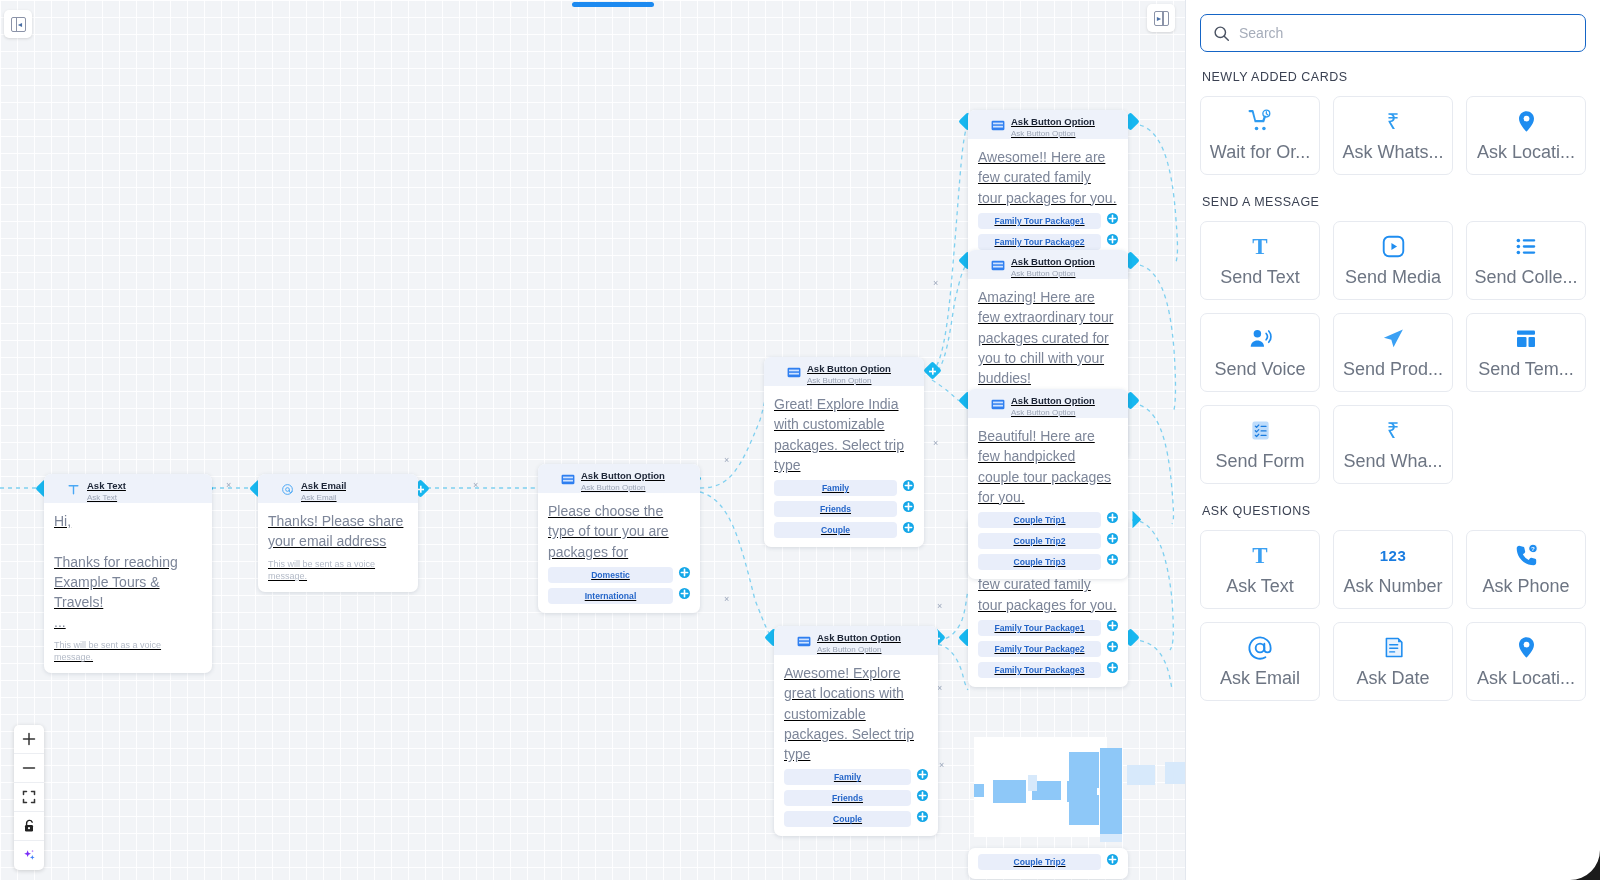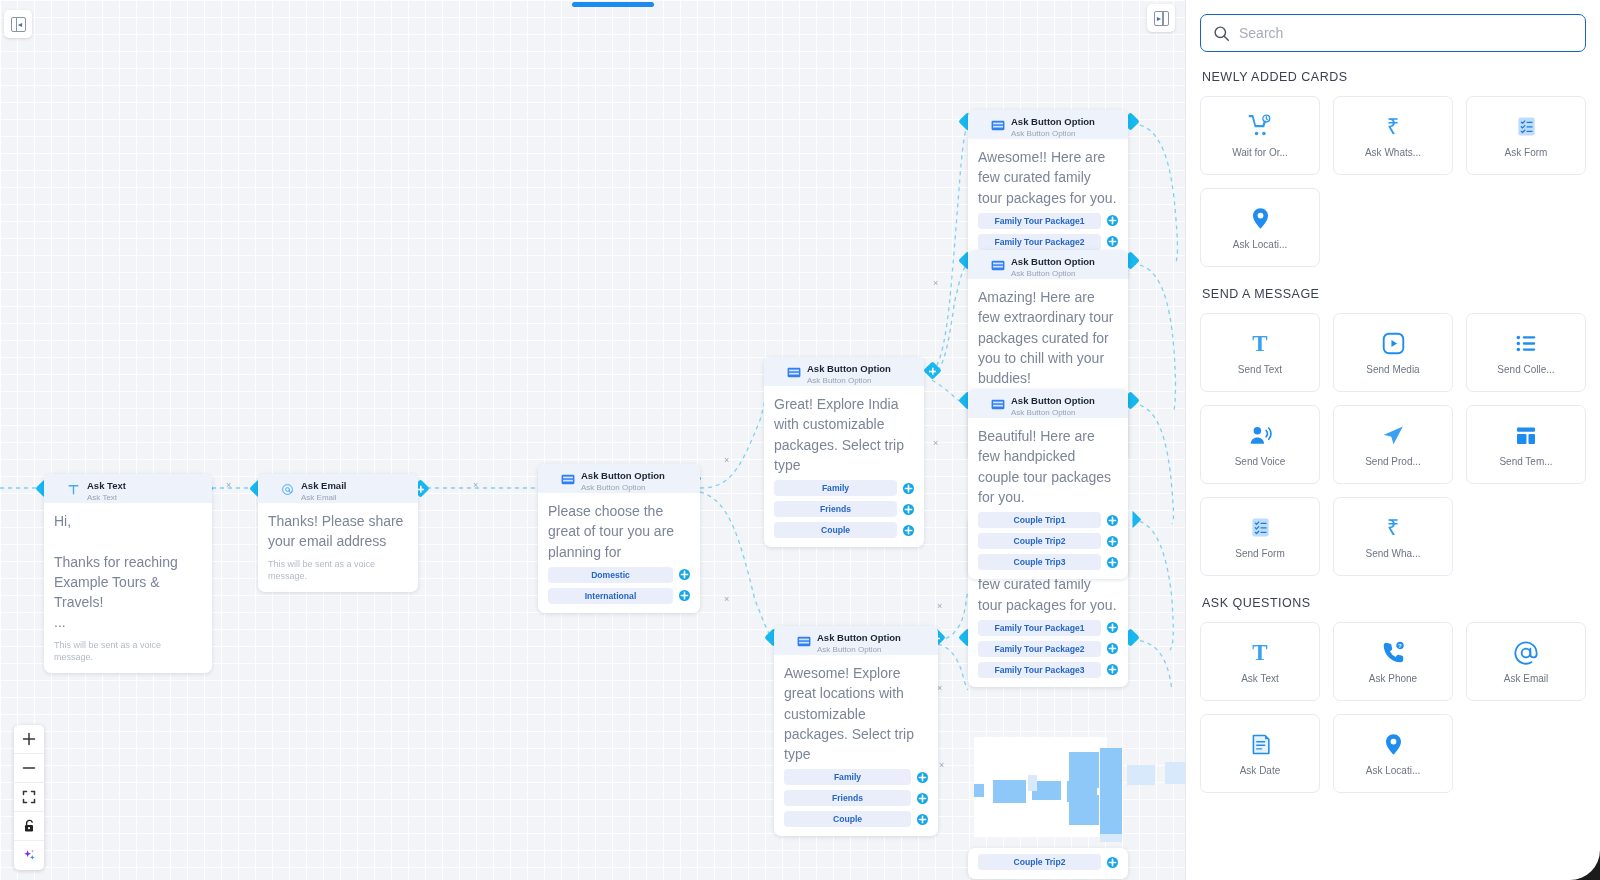--- a/index.html
+++ b/index.html
@@ -92,20 +92,21 @@
   .ztool:last-child { border-bottom: none; }
   .ztool svg { display: block; }
 
   
   .node {
     position: absolute;
     background: #ffffff;
     border-radius: 7px;
     box-shadow: 0 1px 4px rgba(40,60,90,0.15);
     overflow: hidden;
+    text-decoration: underline;
   }
   .node-head {
     background: #eef2fa;
     display: flex; align-items: center;
     padding: 6px 8px 5px 22px;
     height: 29px;
   }
   .node-head .hicon {
     width: 15px; height: 15px;
     margin-right: 6px;
@@ -124,21 +125,21 @@
   .node-body { padding: 8px 10px 9px 10px; }
   .node-text {
     font-size: 14px; color: #7c8598; line-height: 1.45;
     white-space: pre-line;
   }
   .node-note {
     font-size: 9px; color: #b3bac7; line-height: 1.4; margin-top: 6px;
   }
   .opt-row {
     margin-top: 5px;
-    display: flex; align-items: center;
+    display: flex; 
   }
   .opt-btn {
     flex: 1 1 auto;
     background: #e9eefa;
     border-radius: 4px;
     text-align: center;
     font-size: 8.6px; font-weight: bold; color: #2566c9;
     padding: 4px 0 4px 0;
     height: 16px;
     line-height: 8px;
@@ -255,21 +256,21 @@
     cursor: pointer;
     background: #fff;
   }
   .card-ico {
     height: 26px;
     display: flex; align-items: center; justify-content: center;
     color: #2e9bf0;
   }
   .card-ico svg { display: block; }
   .card-label {
-    font-size: 10px; color: #6d7583;
+    font-size: 18px; color: #6d7583;
     white-space: nowrap;
   }
   .num-ico {
     font-size: 15px; font-weight: bold; color: #1a7ce0;
     letter-spacing: 0.5px;
   }
   .rupee-ico { font-size: 22px; color: #2e9bf0; line-height: 1; }
   .t-ico { font-size: 23px; color: #3ba0f2; font-weight: bold; line-height: 1; font-family: "Liberation Serif", serif;}
 
   
@@ -399,21 +400,21 @@
             <rect x="3.5" y="4" width="17" height="3" fill="#cfe3ff"></rect>
             <rect x="3.5" y="9.5" width="17" height="3" fill="#cfe3ff"></rect>
           </svg>
       </span>
       <span class="node-titles">
         <span class="node-title">Ask Button Option</span>
         <span class="node-sub" style="display:block">Ask Button Option</span>
       </span>
     </div>
     <div class="node-body">
-      <div class="node-text">Please choose the great of tour you are planning for</div>
+      <div class="node-text">Please choose the type of tour you are packages for</div>
       <div class="opt-row">
         <span class="opt-btn">Domestic</span>
         <span class="opt-plus">
             <svg width="9" height="9" viewBox="0 0 10 10">
               <path d="M5 1.5v7M1.5 5h7" stroke="#fff" stroke-width="1.8" stroke-linecap="round"></path>
             </svg>
           </span>
       </div>
       <div class="opt-row">
         <span class="opt-btn">International</span>
@@ -770,30 +771,20 @@
           </svg>
         </span>
         <span class="card-label">Wait for Or...</span>
       </div>
       <div class="card">
         <span class="card-ico rupee-ico">₹</span>
         <span class="card-label">Ask Whats...</span>
       </div>
       <div class="card">
         <span class="card-ico">
-          <svg width="23" height="23" viewBox="0 0 24 24">
-            <rect x="3.5" y="2.5" width="17" height="19" rx="2.4" fill="#bedcfb"></rect>
-            <path d="M6.6 7.4l1.3 1.3 2.3-2.4M6.6 12.2l1.3 1.3 2.3-2.4M6.6 17l1.3 1.3 2.3-2.4" stroke="#1a7ce0" stroke-width="1.3" fill="none" stroke-linecap="round" stroke-linejoin="round"></path>
-            <path d="M12.6 7.6h5.2M12.6 12.4h5.2M12.6 17.2h5.2" stroke="#1a7ce0" stroke-width="1.3" stroke-linecap="round"></path>
-          </svg>
-        </span>
-        <span class="card-label">Ask Form</span>
-      </div>
-      <div class="card">
-        <span class="card-ico">
           <svg width="25" height="25" viewBox="0 0 24 24" fill="#1f8df0">
             <path d="M12 2.2c-4 0-7.2 3.2-7.2 7.2 0 5.4 7.2 12.4 7.2 12.4s7.2-7 7.2-12.4c0-4-3.2-7.2-7.2-7.2z"></path>
             <circle cx="12" cy="9.2" r="2.8" fill="#fff"></circle>
           </svg>
         </span>
         <span class="card-label">Ask Locati...</span>
       </div>
     </div>
 
     <div class="sec-title">SEND A MESSAGE</div>
@@ -868,20 +859,24 @@
       </div>
     </div>
 
     <div class="sec-title">ASK QUESTIONS</div>
     <div class="grid">
       <div class="card">
         <span class="card-ico t-ico">T</span>
         <span class="card-label">Ask Text</span>
       </div>
       <div class="card">
+        <span class="card-ico num-ico">123</span>
+        <span class="card-label">Ask Number</span>
+      </div>
+      <div class="card">
         <span class="card-ico">
           <svg width="25" height="25" viewBox="0 0 24 24" fill="#1f8df0">
             <path d="M5 2.6c-1.3 0-2.4 1.1-2.4 2.4 0 9 7.3 16.3 16.3 16.3 1.3 0 2.4-1.1 2.4-2.4v-2.6a1.3 1.3 0 0 0-1-1.3l-3.6-.8a1.3 1.3 0 0 0-1.3.5l-1.3 1.7a12.6 12.6 0 0 1-5.6-5.6l1.7-1.3a1.3 1.3 0 0 0 .5-1.3L9.9 4.6a1.3 1.3 0 0 0-1.3-1z"></path>
             <circle cx="18.2" cy="5.2" r="4.2" fill="#1f8df0" stroke="#fff" stroke-width="1.2"></circle>
             <text x="18.2" y="7.4" font-size="6" fill="#fff" text-anchor="middle" font-family="Liberation Sans, sans-serif" font-weight="bold">?</text>
           </svg>
         </span>
         <span class="card-label">Ask Phone</span>
       </div>
       <div class="card">

